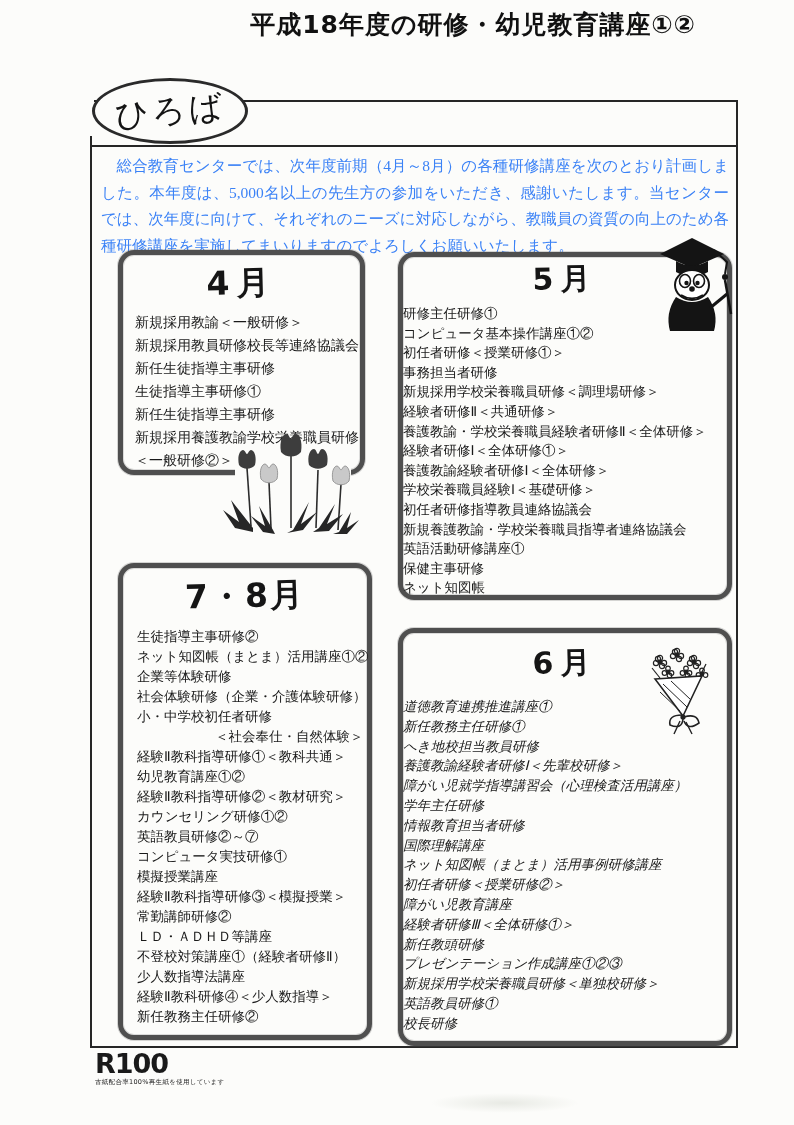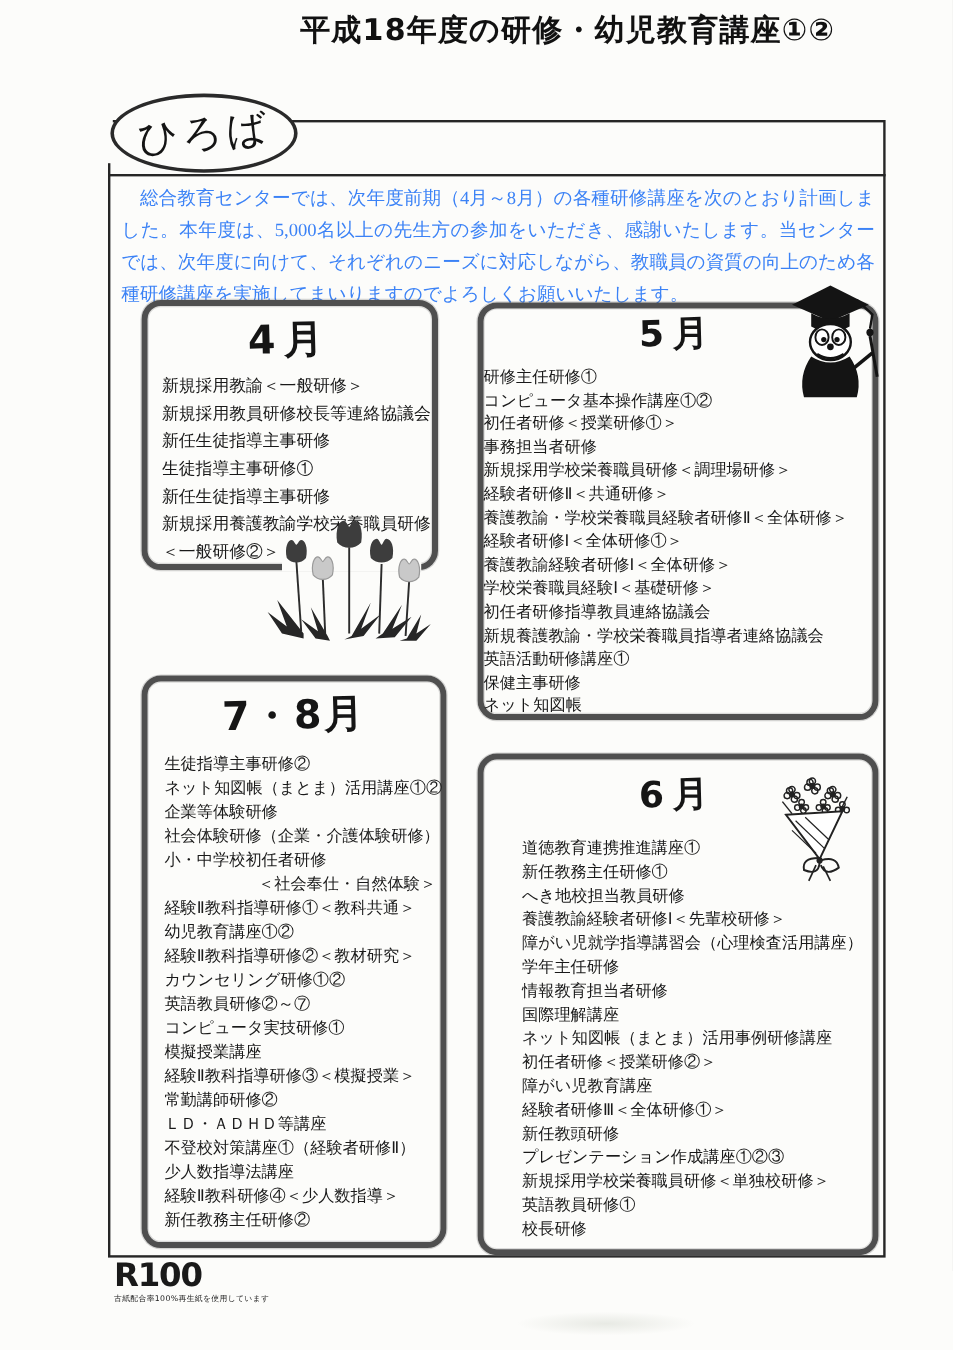--- a/index.html
+++ b/index.html
@@ -37,21 +37,21 @@
   .month-heading{text-align:center;font-family:"DejaVu Sans","Liberation Sans",sans-serif;
     font-weight:800;color:#151515;transform:rotate(-1.5deg);}
   .box-april .month-heading{margin-top:8px;font-size:33px;line-height:40px;letter-spacing:7px;}
   .box-may .month-heading{margin-top:4px;font-size:30px;line-height:36px;letter-spacing:7px;}
   .box-julaug .month-heading{margin-top:8px;font-size:33px;line-height:40px;letter-spacing:2px;}
   .box-june .month-heading{margin-top:12px;font-size:30px;line-height:36px;letter-spacing:7px;}
   .course-list{font-size:13.5px;color:#191919;}
   .box-april .course-list{margin-top:8px;padding-left:12px;line-height:23px;font-size:14px;}
   .box-may .course-list{margin-top:7px;line-height:19.6px;}
   .box-julaug .course-list{margin-top:11px;padding-left:14px;line-height:20px;}
-  .box-june .course-list{margin-top:16px;padding-left:32px;line-height:19.8px;}
+  .box-june .course-list{margin-top:16px;padding-left:0;line-height:19.8px;font-style:italic;}
   .course-item{white-space:nowrap;}
   .item-indent{padding-left:78px;}
   
   .deco{position:absolute;line-height:0;}
   .deco-tulips{left:215px;top:428px;z-index:4;}
   .deco-professor{left:648px;top:228px;z-index:4;}
   .deco-bouquet{left:640px;top:646px;z-index:4;}
   
   .recycle{position:absolute;left:95px;top:1051px;z-index:3;}
   .recycle-mark{font-family:"DejaVu Sans","Liberation Sans",sans-serif;

